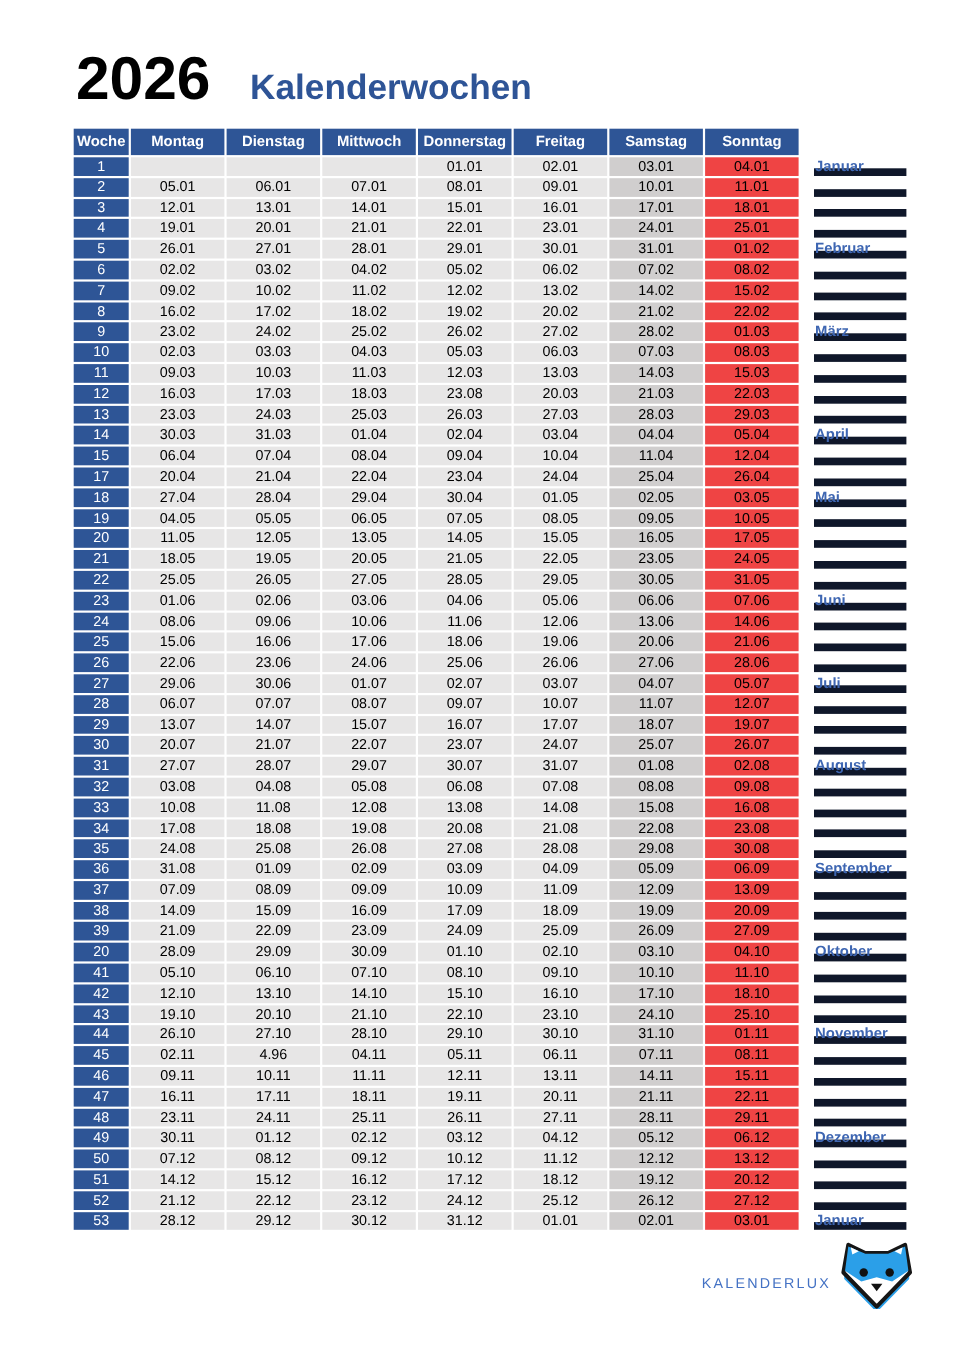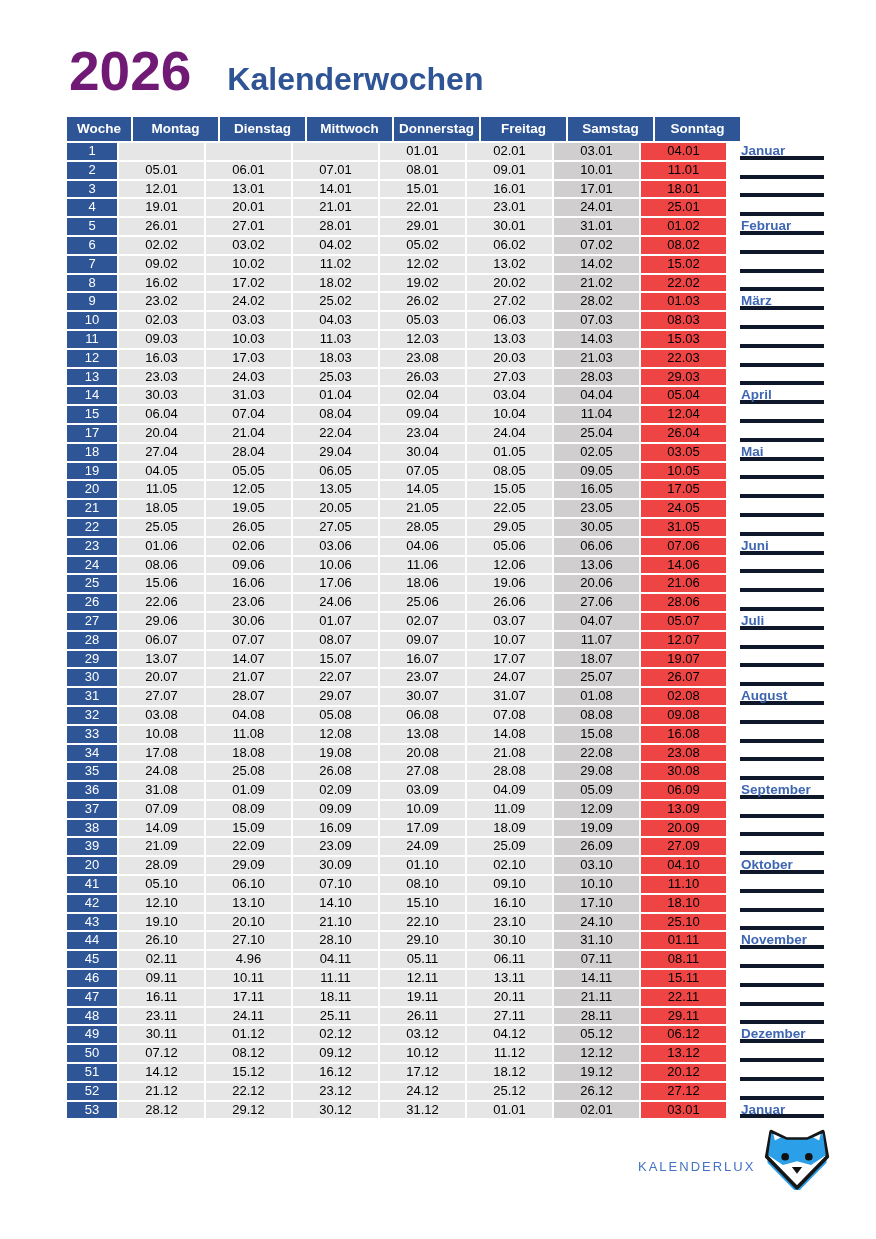--- a/index.html
+++ b/index.html
@@ -3,44 +3,44 @@
 <meta charset="utf-8">
 <style>
   * { margin:0; padding:0; box-sizing:border-box; }
   html,body { background:#ffffff; }
   .page {
     position:relative; width:876px; height:1239px; background:#ffffff;
     font-family:"Liberation Sans", sans-serif; overflow:hidden;
   }
   
   .title-row { position:absolute; left:69px; top:44px; display:flex; align-items:baseline; }
-  .year  { font-size:55px; font-weight:bold; color:#701a75; letter-spacing:0px; line-height:1; }
+  .year  { font-size:55px; font-weight:bold; color:#000000; letter-spacing:0px; line-height:1; }
   .heading { font-size:32px; font-weight:bold; color:#2E5496; margin-left:36px; line-height:1;margin-top:12px; }
   
   .calendar { position:absolute; left:67px; top:117px; }
   .hrow, .row { display:flex; }
   .hrow .cell { margin-right:2px; }
   .row  .cell { margin-right:2px; }
   .cell { width:85px; text-align:center; }
   .head {
     background:#2E5596; color:#ffffff; font-weight:bold; font-size:13.5px;
     height:24px; line-height:24px; margin-bottom:2px;
   }
-  .head.week-col { width:64px;text-align:center; }
+  .head.week-col { width:50px;text-align:center; }
   .row { height:16.8px; margin-bottom:2px; }
   .week {
     width:50px; background:#2E5596; color:#ffffff;
     font-size:13px; line-height:16.8px;
   }
   .day { background:#E7E6E6; color:#000000; font-size:13px; line-height:16.8px; }
   .day.sat { background:#D0CECE; }
   .day.sun { background:#ef4444; }
   .month {
     width:84px; margin-left:12px; color:#3E66B2; font-weight:bold; font-size:13.5px;
-    line-height:15px; border-bottom:4px solid #0f172a; text-align:left; padding-left:1px;
+    line-height:15px; border-bottom:7px solid #0f172a; text-align:left; padding-left:1px;
     white-space:nowrap;
   }
   
   .logo { position:absolute; left:638px; top:1128px; display:flex; align-items:center; }
   .logo-text {
     font-size:13px; color:#4472C4; letter-spacing:2px; line-height:1;
     margin-right:5px; margin-top:14px;
   }
   .fox { width:74px; height:62px; display:block; }
 </style>

